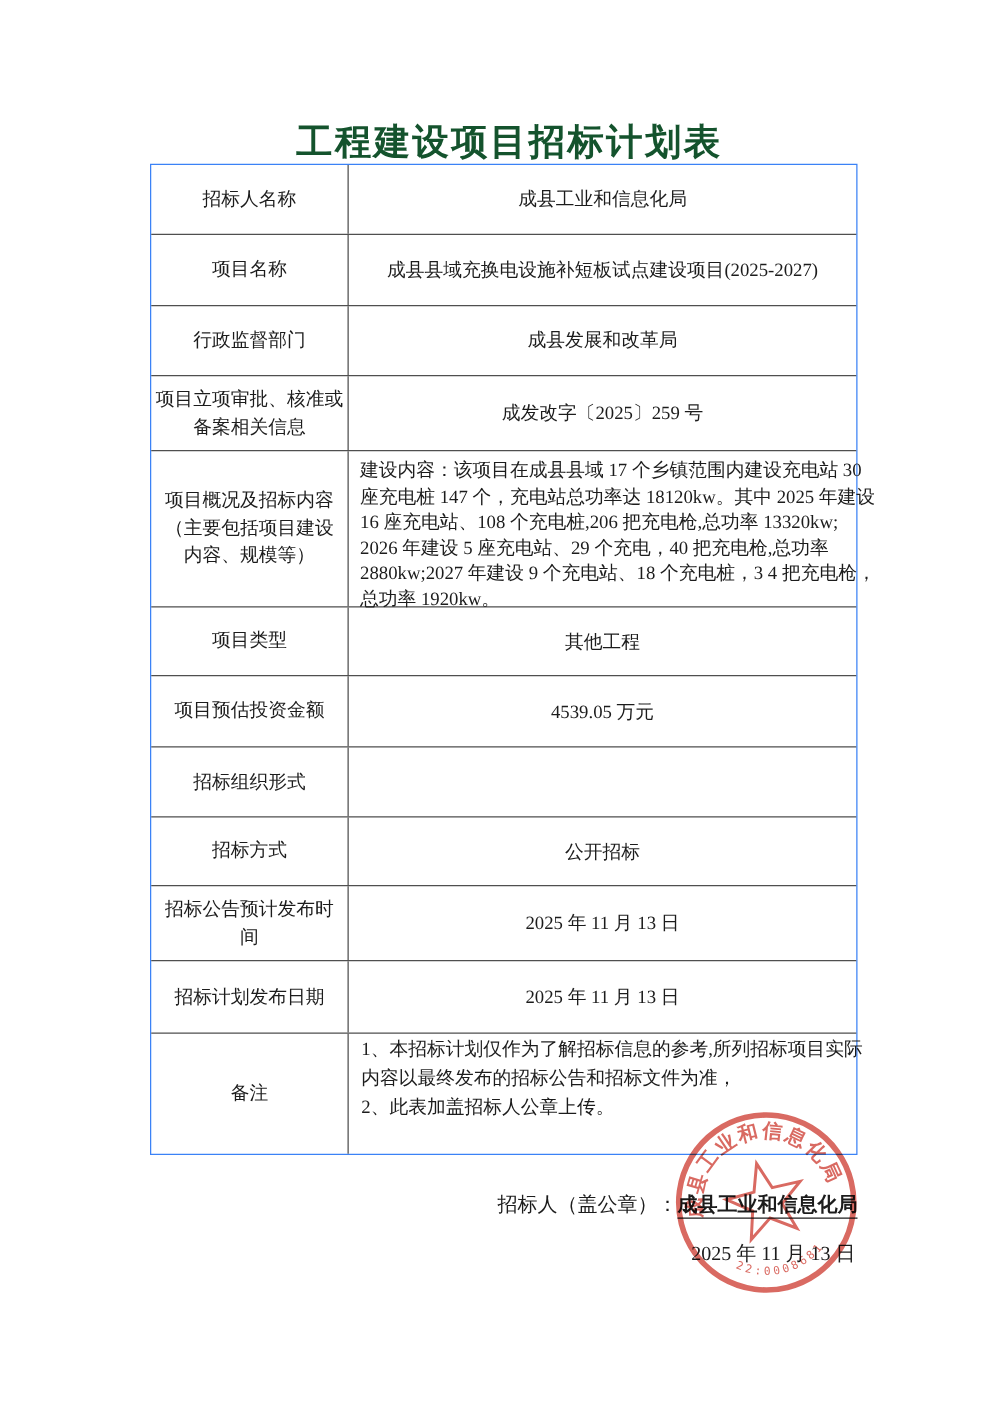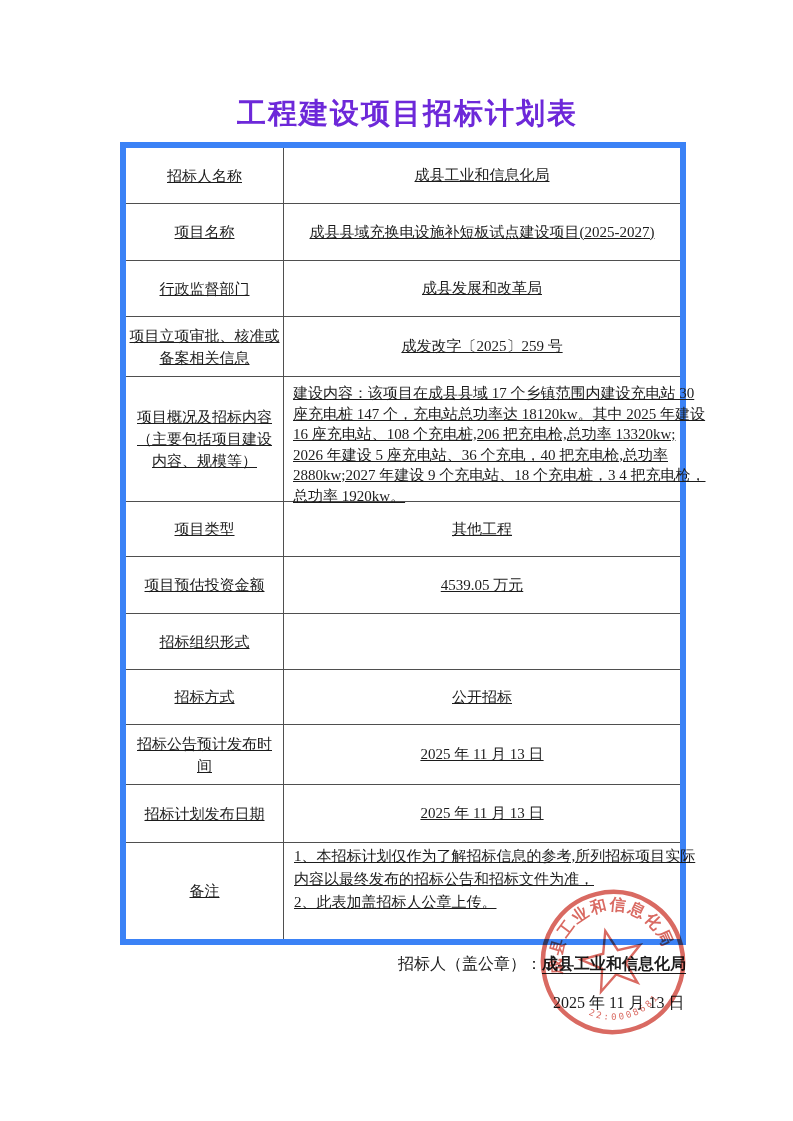--- a/index.html
+++ b/index.html
@@ -15,31 +15,30 @@
 
   .page-title {
     position: absolute;
     left: 120px;
     top: 94px;
     width: 575px;
     text-align: center;
     font-size: 29px;
     font-weight: bold;
     letter-spacing: 2px;
-    color: #6d28d9;
+    color: #14532d;
   }
 
   .t-table {
     position: absolute;
     left: 120px;
-    top: 142px;
+    top: 131px;
     width: 566px;
-    border: 6px solid #3b82f6;
+    border: 1px solid #3b82f6;
     background: #fff;
-    text-decoration: underline;
   }
   .t-row { display: flex; border-top: 1px solid #4f4f4f; }
   .t-row:first-child { border-top: none; }
   .cell-label {
     width: 158px;
     flex: 0 0 158px;
     border-right: 1px solid #4f4f4f;
     display: flex;
     align-items: center;
     justify-content: center;
@@ -161,21 +160,21 @@
   </div>
 
   <div class="t-row r5">
     <div class="cell-label">项目概况及招标内容
 （主要包括项目建设
 内容、规模等）</div>
     <div class="cell-value overview">
       <div class="ov-line">建设内容：该项目在成县县域 17 个乡镇范围内建设充电站 30</div>
       <div class="ov-line">座充电桩 147 个，充电站总功率达 18120kw。其中 2025 年建设</div>
       <div class="ov-line">16 座充电站、108 个充电桩,206 把充电枪,总功率 13320kw;</div>
-      <div class="ov-line">2026 年建设 5 座充电站、36 个充电，40 把充电枪,总功率</div>
+      <div class="ov-line">2026 年建设 5 座充电站、29 个充电，40 把充电枪,总功率</div>
       <div class="ov-line">2880kw;2027 年建设 9 个充电站、18 个充电桩，3 4 把充电枪，</div>
       <div class="ov-line">总功率 1920kw。</div>
     </div>
   </div>
 
   <div class="t-row r6">
     <div class="cell-label">项目类型</div>
     <div class="cell-value">其他工程</div>
   </div>
 

